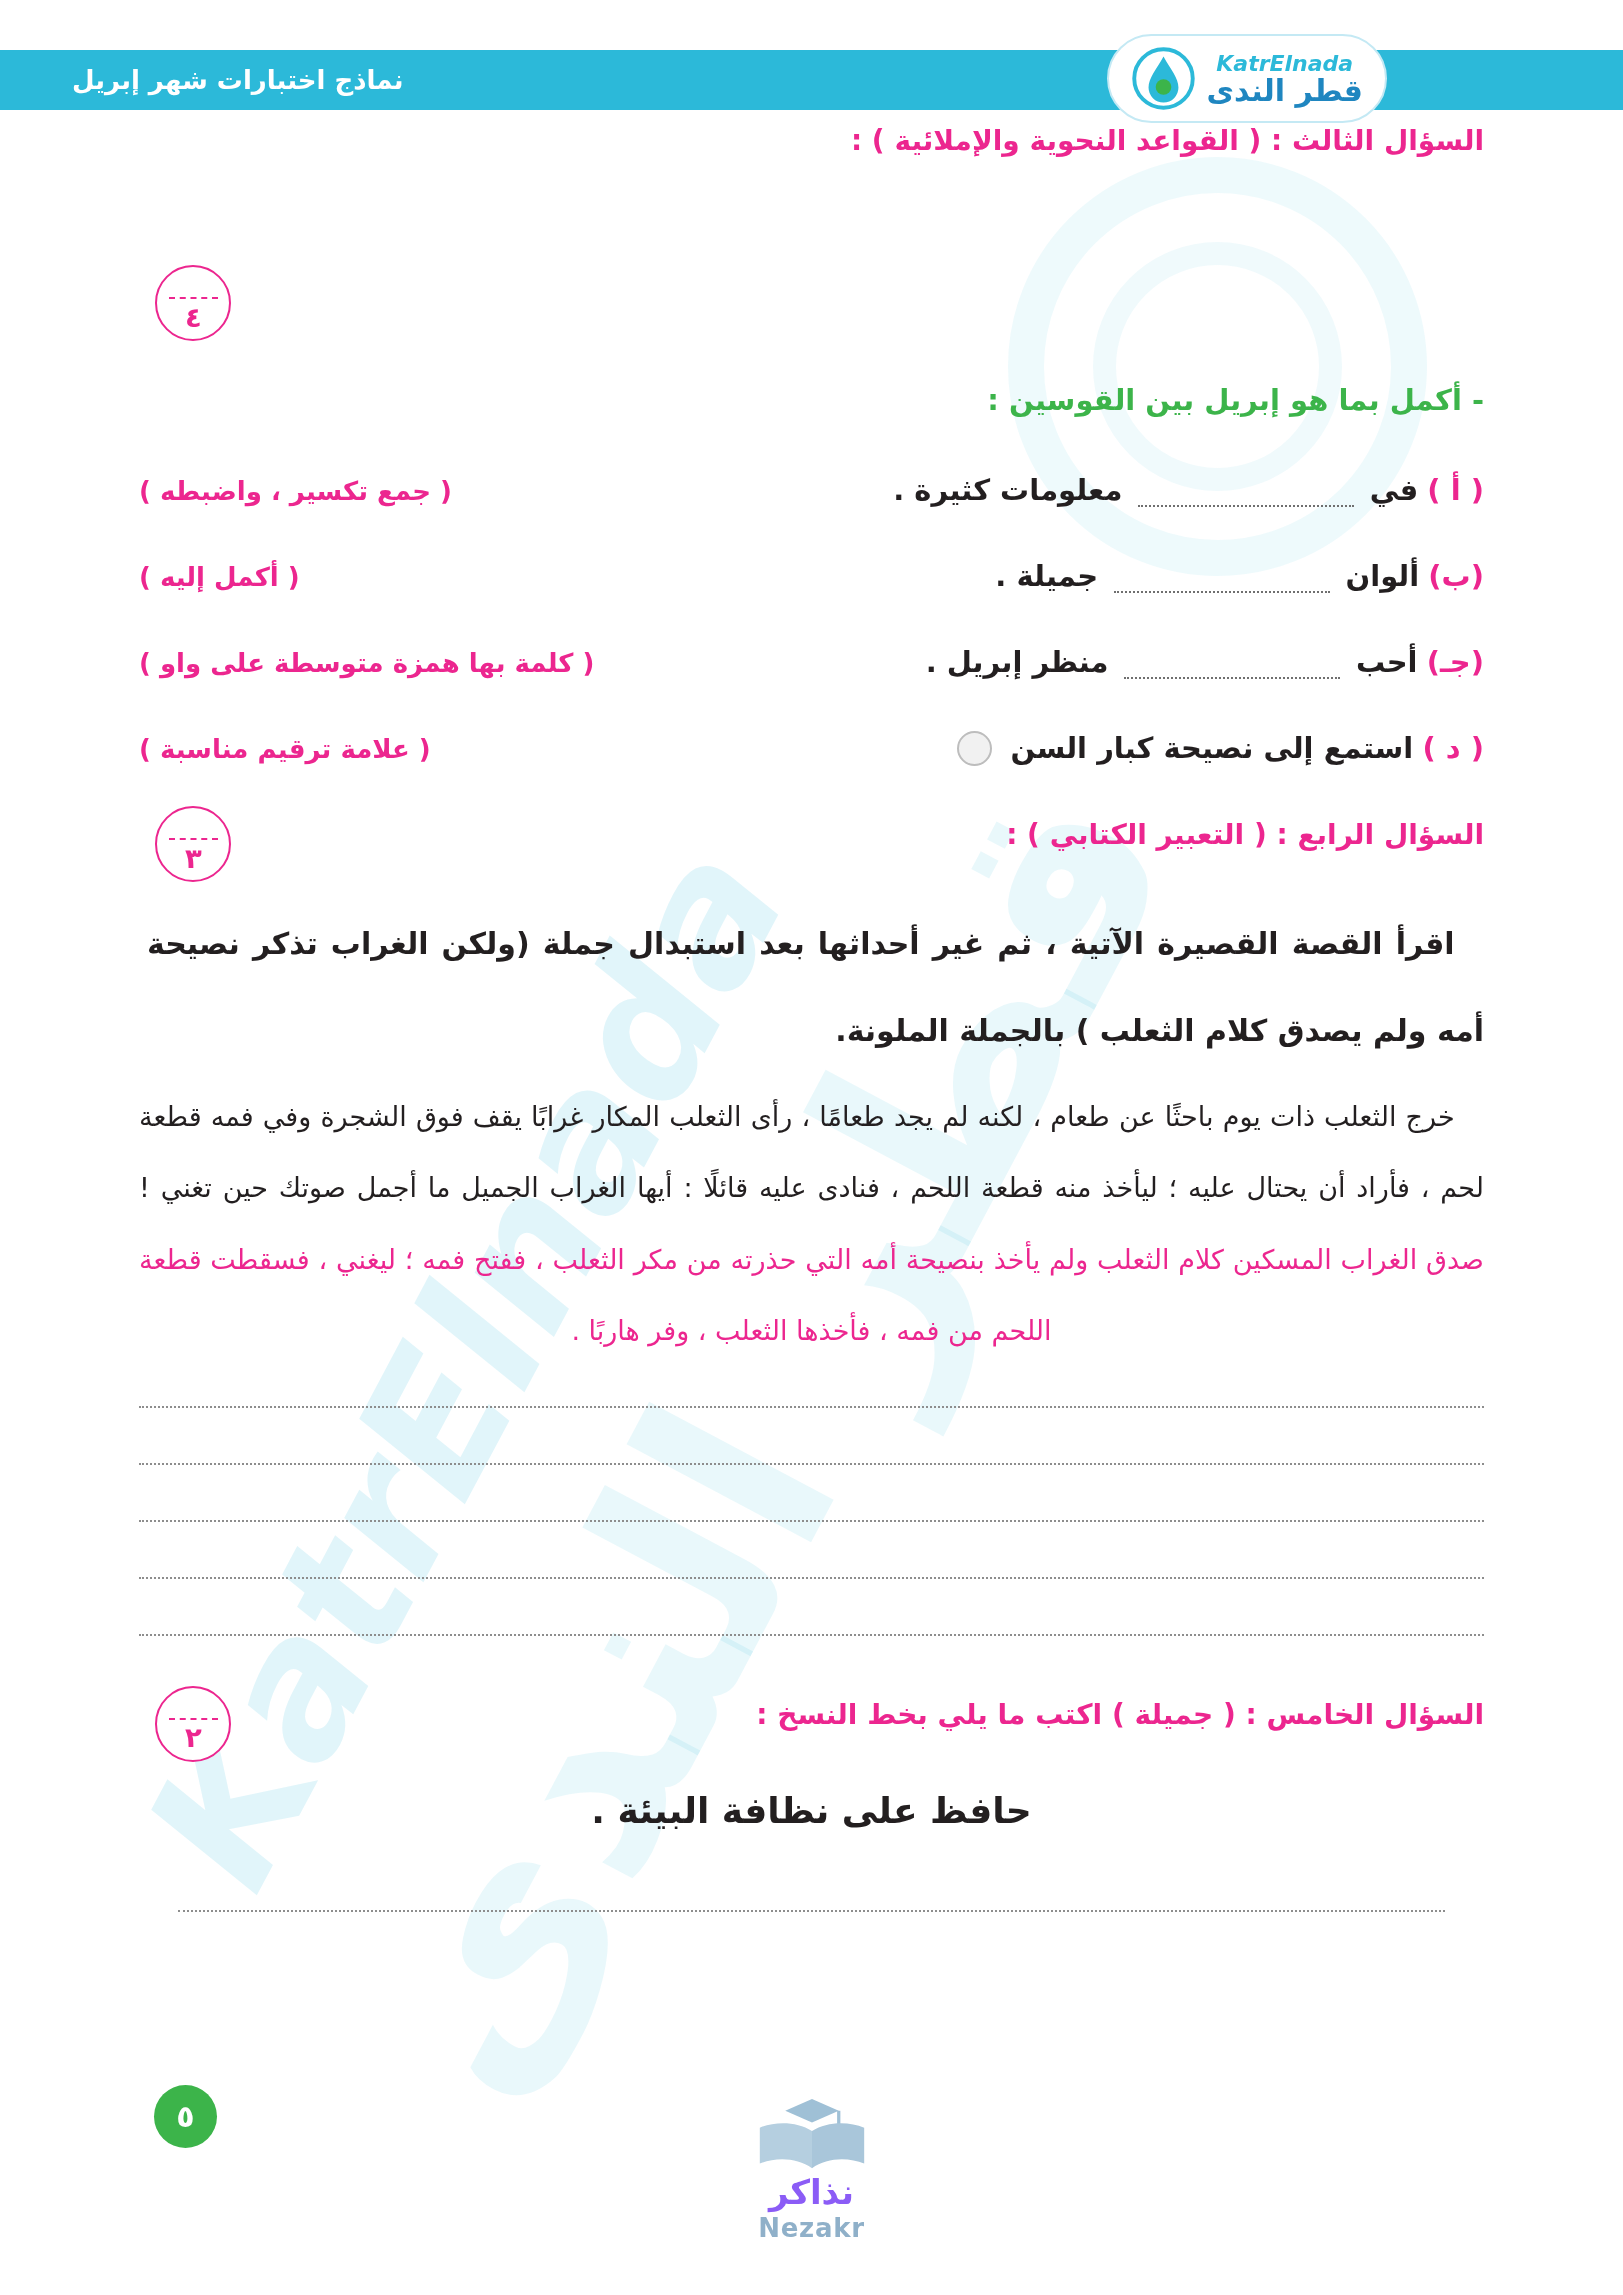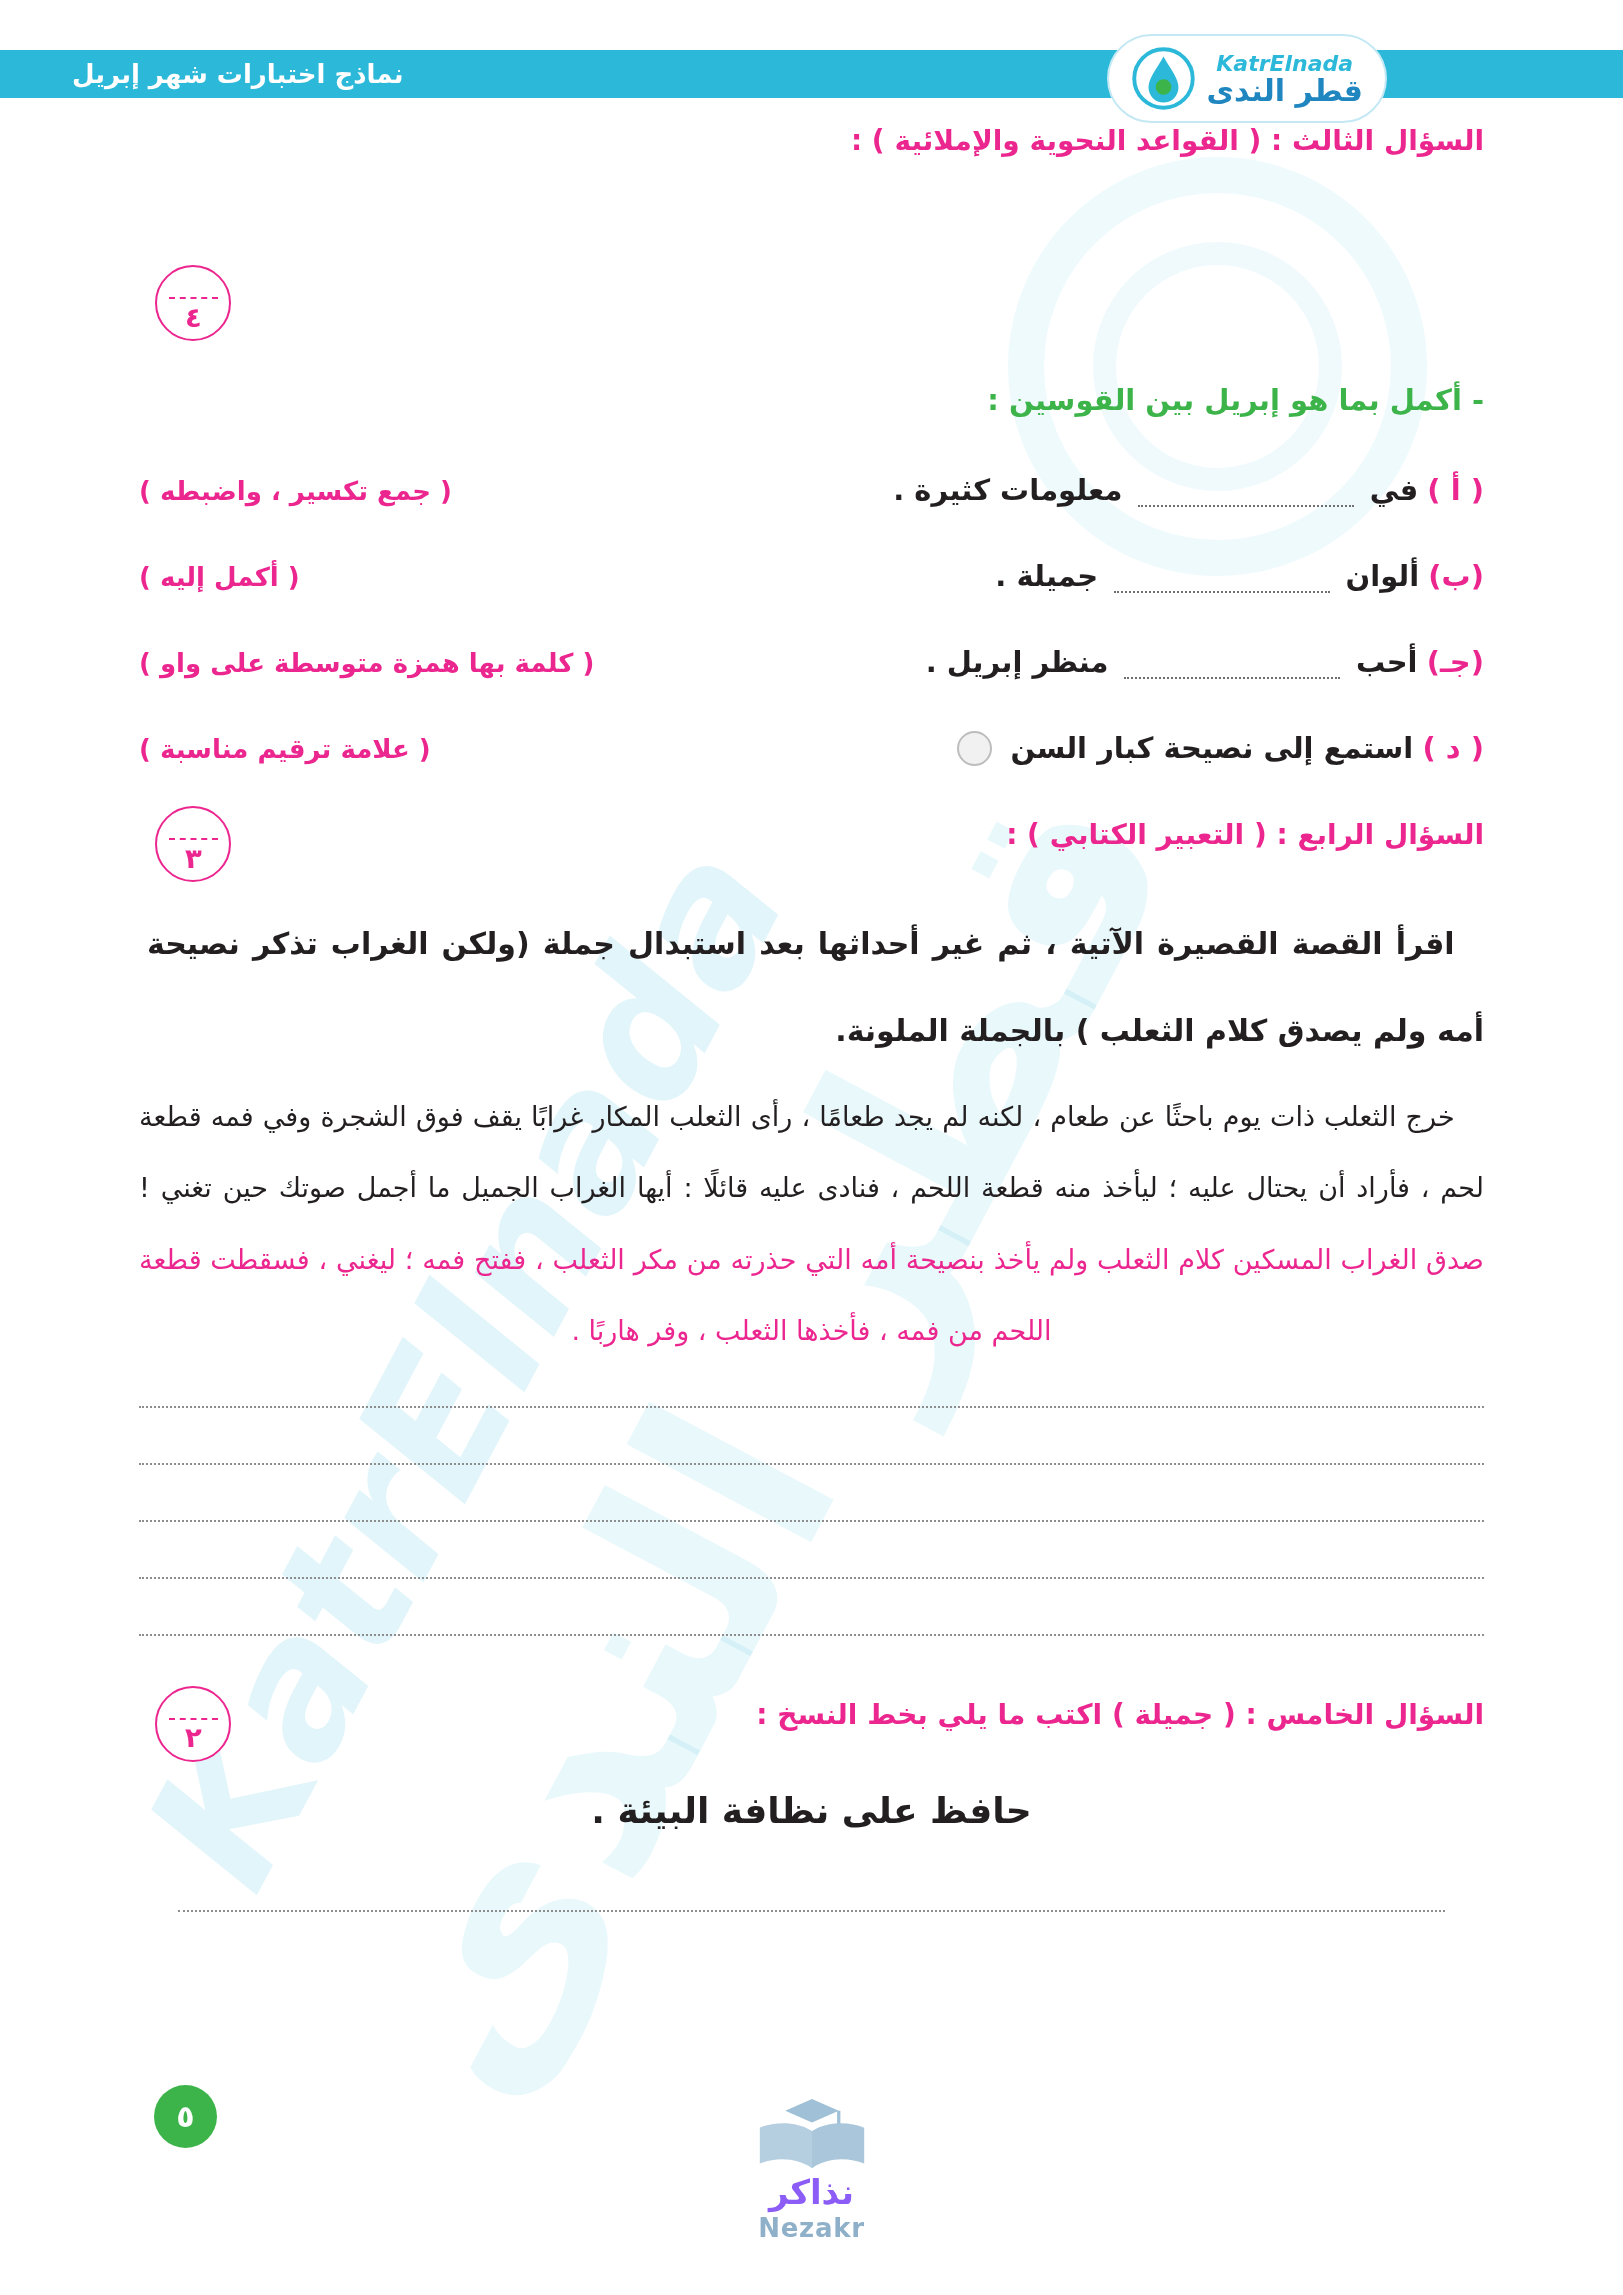--- a/index.html
+++ b/index.html
@@ -26,21 +26,21 @@
   }
   .wm-arabic {
     position: absolute; left: 281px; top: 1996px;
     transform: rotate(-62deg); transform-origin: left top;
     font-size: 275px; font-weight: 700;
     color: rgba(44,185,217,0.10); white-space: nowrap; pointer-events: none;
   }
 
   
   .topbar {
-    position: absolute; top: 50px; left: 0; right: 0; height: 48px;
+    position: absolute; top: 50px; left: 0; right: 0; height: 60px;
     background: #2cb9d9;
   }
   .topbar-title {
     position: absolute; left: 72px; top: 50%; transform: translateY(-50%);
     color: #ffffff; font-weight: 700; font-size: 26px; direction: rtl;
   }
   .logo-pill {
     position: absolute; right: 236px; top: -15.7px; height: 89px;
     background: #ffffff; border: 2px solid #c4e9f4; border-radius: 52px;
     display: flex; align-items: center; gap: 10.5px;

